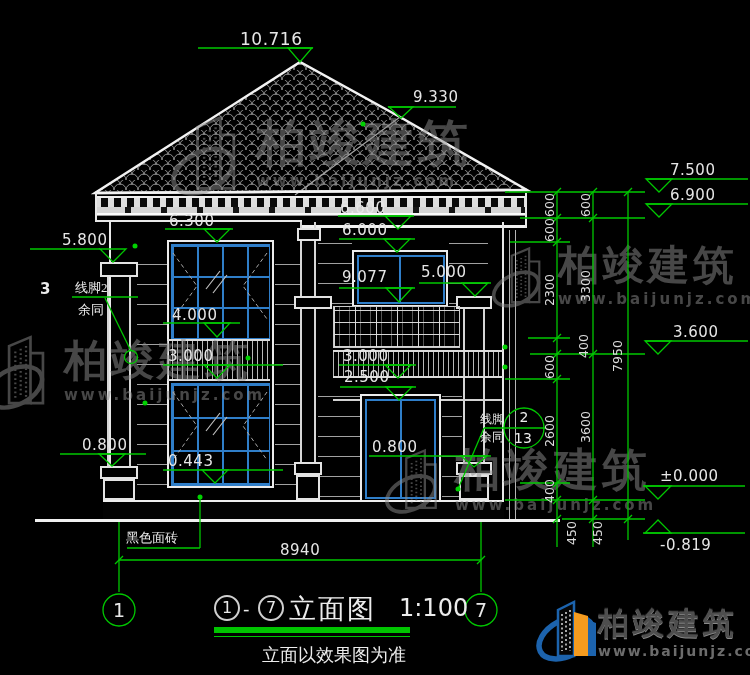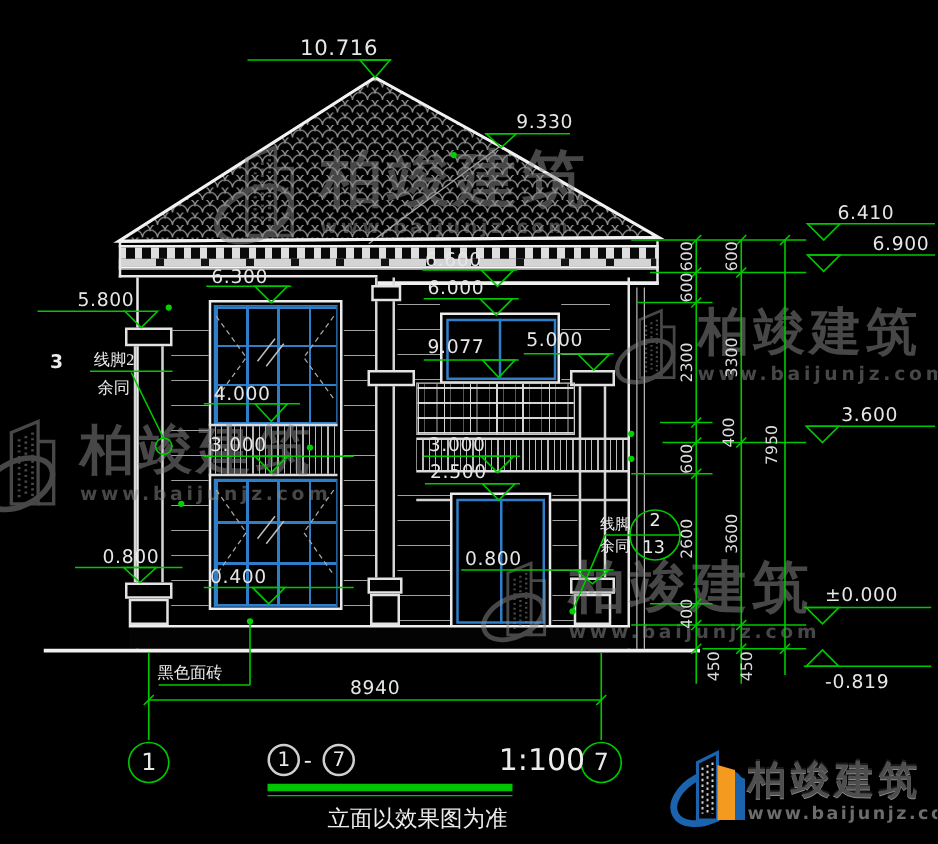--- a/index.html
+++ b/index.html
@@ -262,29 +262,29 @@
   </svg>
 
   <div class="el big" style="left:240px;top:29px;">10.716</div>
   <div class="el" style="left:413px;top:88px;">9.330</div>
   <div class="el" style="left:62px;top:231px;">5.800</div>
   <div class="el" style="left:169px;top:212px;">6.300</div>
   <div class="el" style="left:340px;top:199px;">6.600</div>
   <div class="el" style="left:342px;top:221px;">6.000</div>
   <div class="el" style="left:342px;top:268px;">9.077</div>
   <div class="el" style="left:421px;top:263px;">5.000</div>
-  <div class="el" style="left:152px;top:306px;padding-left:19px;">4.000</div>
+  <div class="el" style="left:172px;top:306px;">4.000</div>
   <div class="el" style="left:168px;top:347px;">3.000</div>
   <div class="el" style="left:343px;top:347px;">3.000</div>
   <div class="el" style="left:344px;top:368px;">2.500</div>
-  <div class="el" style="left:168px;top:452px;">0.400</div>
+  <div class="el" style="left:168px;top:452px;">0.443</div>
   <div class="el" style="left:82px;top:436px;">0.800</div>
   <div class="el" style="left:372px;top:438px;">0.800</div>
-  <div class="el" style="left:670px;top:161px;">6.410</div>
-  <div class="el" style="left:670px;top:186px;margin-left:28px;">6.900</div>
+  <div class="el" style="left:670px;top:161px;">7.500</div>
+  <div class="el" style="left:670px;top:186px;">6.900</div>
   <div class="el" style="left:673px;top:323px;">3.600</div>
   <div class="el" style="left:660px;top:467px;">±0.000</div>
   <div class="el" style="left:660px;top:536px;">-0.819</div>
 
   <div class="vd" style="left:549px;top:205px;">600</div>
   <div class="vd" style="left:549px;top:230px;">600</div>
   <div class="vd" style="left:549px;top:290px;">2300</div>
   <div class="vd" style="left:583px;top:346px;">400</div>
   <div class="vd" style="left:549px;top:367px;">600</div>
   <div class="vd" style="left:549px;top:431px;">2600</div>
@@ -305,20 +305,21 @@
   <div class="lbl" style="left:517px;top:409px;font-size:14px;width:14px;text-align:center;">2</div>
   <div class="lbl" style="left:514px;top:430px;font-size:14px;width:20px;text-align:left;">13</div>
   <div class="lbl" style="left:126px;top:529px;">黑色面砖</div>
 
   <div class="gbub" style="left:102px;top:593px;">1</div>
   <div class="gbub" style="left:464px;top:593px;">7</div>
 
   <div class="tcirc" style="left:214px;top:595px;">1</div>
   <div class="ttl" style="left:243px;top:598px;font-size:18px;">-</div>
   <div class="tcirc" style="left:258px;top:595px;">7</div>
+  <div class="ttl" style="left:289px;top:591px;font-size:27px;letter-spacing:2px;">立面图</div>
   <div class="ttl" style="left:399px;top:594px;font-size:24px;">1:100</div>
   <div class="abs" style="left:214px;top:627px;width:196px;height:6px;background:#00c400;z-index:6;"></div>
   <div class="abs" style="left:214px;top:636px;width:196px;height:1px;background:#00c400;z-index:6;"></div>
   <div class="ttl" style="left:262px;top:643px;font-size:18px;">立面以效果图为准</div>
 
   <svg class="abs" style="left:536px;top:596px;z-index:6" width="70" height="72" viewBox="0 0 70 72">
     <ellipse cx="30" cy="42" rx="29" ry="18" fill="none" stroke="#1c63ad" stroke-width="5.5" transform="rotate(-28 30 42)"></ellipse>
     <path d="M22 60 V14 L38 6 V60 Z" fill="#060606" stroke="#1c63ad" stroke-width="2.5"></path>
     <path d="M26 18 V55 M30 16 V55 M34 14 V55" fill="none" stroke="#cfcfcf" stroke-width="1.6" stroke-dasharray="2 2.5"></path>
     <path d="M38 16 L52 20 V60 H38 Z" fill="#f49b1f"></path>

